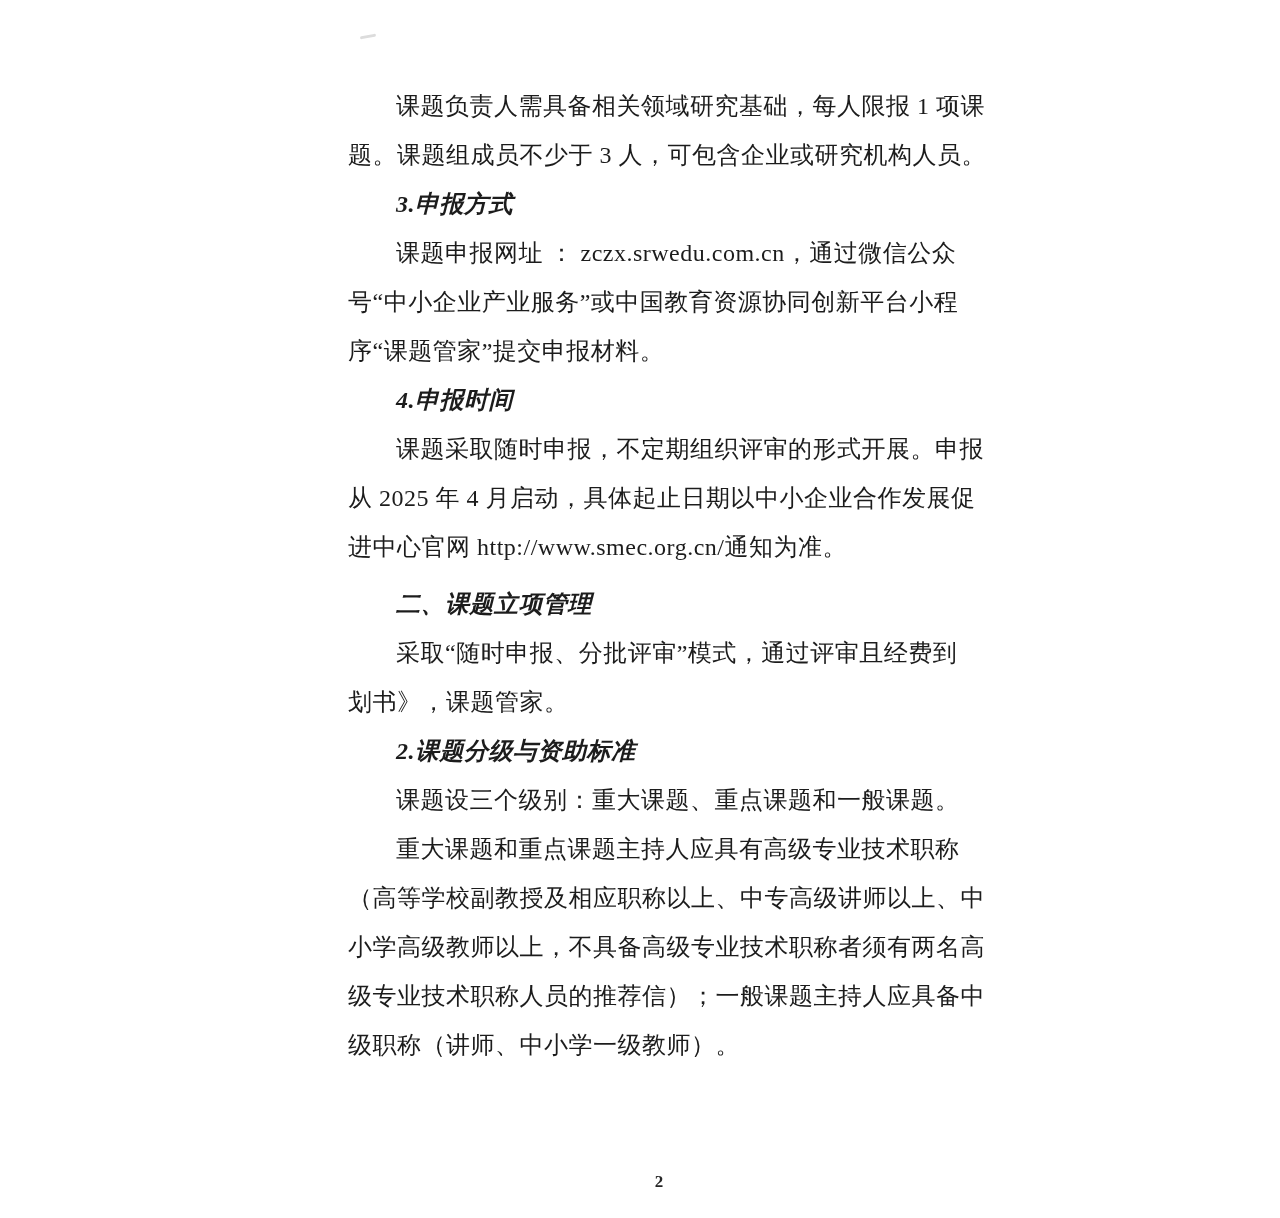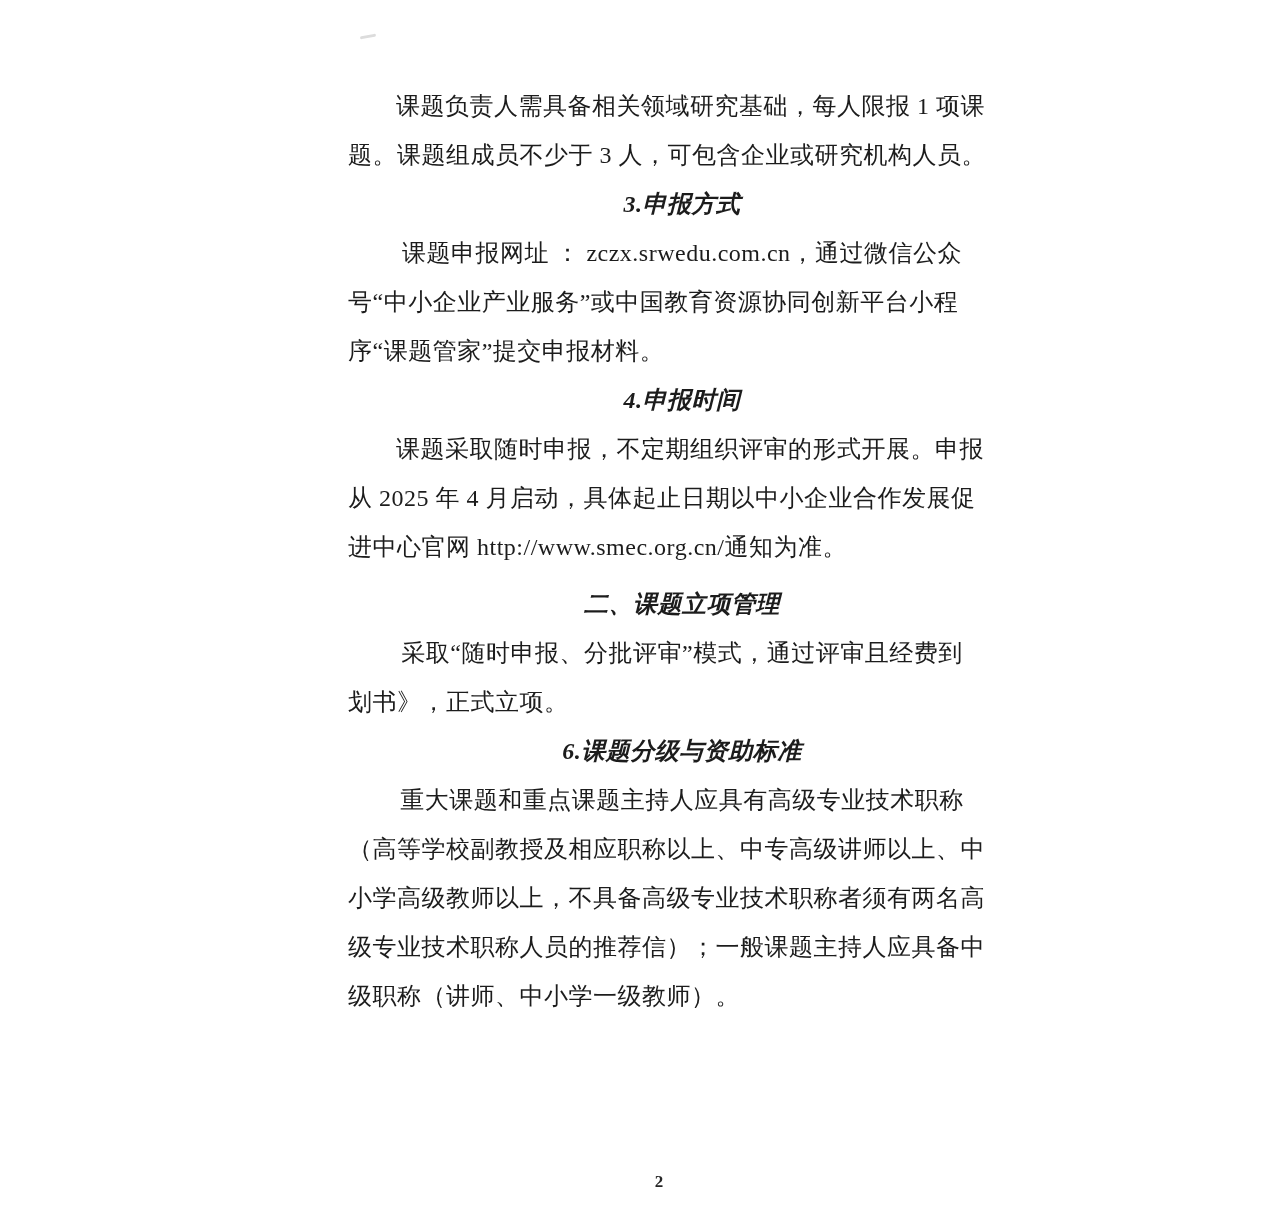--- a/index.html
+++ b/index.html
@@ -44,21 +44,20 @@
   }
   .line {
     height: 49px;
     line-height: 49px;
     font-size: 24px;
     white-space: nowrap;
     letter-spacing: 0.5px;
   }
   .line.indent {
     padding-left: 48px;
-    text-align: center;
   }
   .line.bold {
     font-weight: bold;
     font-style: italic;
   }
   .pagenum {
     position: absolute;
     left: 647px;
     top: 1172px;
     width: 24px;
@@ -80,22 +79,23 @@
       <div class="line bold indent">3.申报方式</div>
       <div class="line indent">课题申报网址 ： zczx.srwedu.com.cn，通过微信公众</div>
       <div class="line">号“中小企业产业服务”或中国教育资源协同创新平台小程</div>
       <div class="line">序“课题管家”提交申报材料。</div>
       <div class="line bold indent">4.申报时间</div>
       <div class="line indent">课题采取随时申报，不定期组织评审的形式开展。申报</div>
       <div class="line">从 2025 年 4 月启动，具体起止日期以中小企业合作发展促</div>
       <div class="line">进中心官网 http://www.smec.org.cn/通知为准。</div>
       <div class="line bold indent" style="margin-top: 8px;">二、课题立项管理</div>
       <div class="line indent">采取“随时申报、分批评审”模式，通过评审且经费到</div>
-      <div class="line">划书》，正式立项。</div>
-      <div class="line bold indent">6.课题分级与资助标准</div>
+      <div class="line">划书》，课题管家。</div>
+      <div class="line bold indent">2.课题分级与资助标准</div>
+      <div class="line indent">课题设三个级别：重大课题、重点课题和一般课题。</div>
       <div class="line indent">重大课题和重点课题主持人应具有高级专业技术职称</div>
       <div class="line">（高等学校副教授及相应职称以上、中专高级讲师以上、中</div>
       <div class="line">小学高级教师以上，不具备高级专业技术职称者须有两名高</div>
       <div class="line">级专业技术职称人员的推荐信）；一般课题主持人应具备中</div>
       <div class="line">级职称（讲师、中小学一级教师）。</div>
     </div>
   <div class="pagenum">2</div>
 </div>
 
 </body></html>

